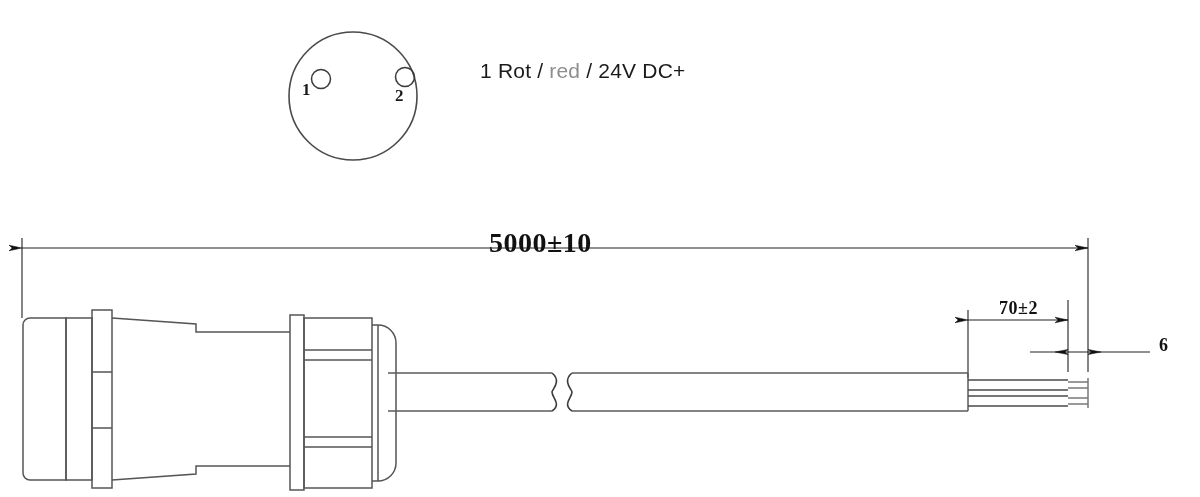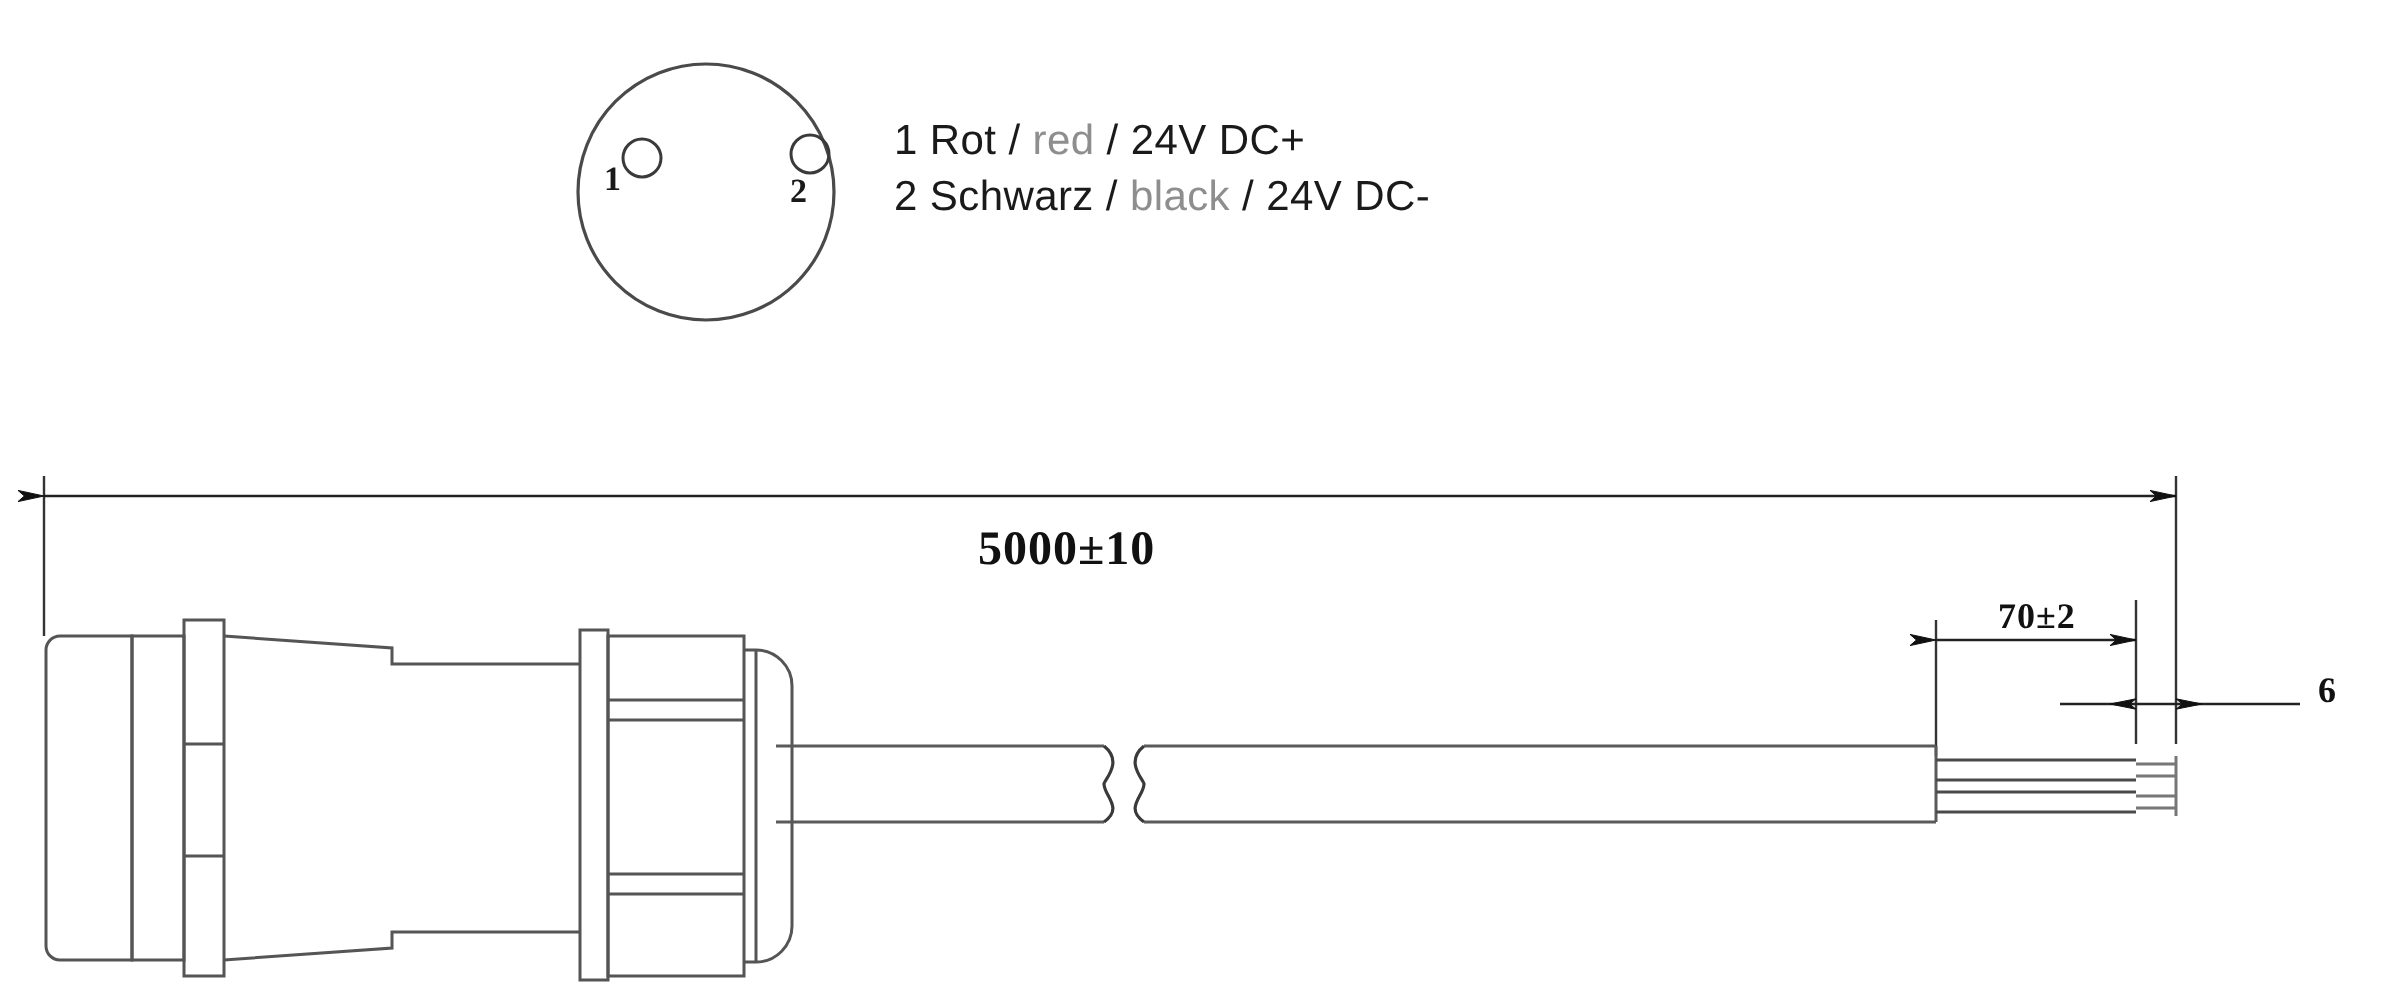--- a/index.html
+++ b/index.html
@@ -31,37 +31,37 @@
     left: 447px;
     top: 57px;
     line-height: 28px;
     white-space: nowrap;
   }
   .legend-line {
     font-family: "Liberation Sans", sans-serif;
     font-size: 21px;
     color: #1a1a1a;
     letter-spacing: 0.2px;
+    margin-left: 33px;
   }
   .legend-line .muted {
     color: #8e8e8e;
   }
   .dim-text {
     position: absolute;
     font-family: "Liberation Serif", serif;
     font-weight: 700;
     color: #111111;
     white-space: nowrap;
   }
   #dim-total-text {
     left: 489px;
     top: 227px;
-    font-size: 24px;
+    font-size: 28px;
     letter-spacing: 0.5px;
-    margin-top: 35px;
   }
   #dim-strip-text {
     left: 999px;
     top: 298px;
     font-size: 18px;
     letter-spacing: 0.5px;
   }
   #dim-tip-text {
     left: 1159px;
     top: 335px;
@@ -164,22 +164,19 @@
     </g>
   </svg>
 
   <div class="pin-num" id="pin-num-1">1</div>
   <div class="pin-num" id="pin-num-2">2</div>
 
   <div class="legend-block">
     <div class="legend-line">
       <span>1 Rot / </span><span class="muted">red</span><span> / 24V DC+</span>
     </div>
-    <div class="legend-line">
-      <span>2 Schwarz / </span><span class="muted">black</span><span> / 24V DC-</span>
-    </div>
   </div>
 
   <div class="dim-text" id="dim-total-text">5000±10</div>
   <div class="dim-text" id="dim-strip-text">70±2</div>
   <div class="dim-text" id="dim-tip-text">6</div>
 
 </div>
 
 </body></html>

